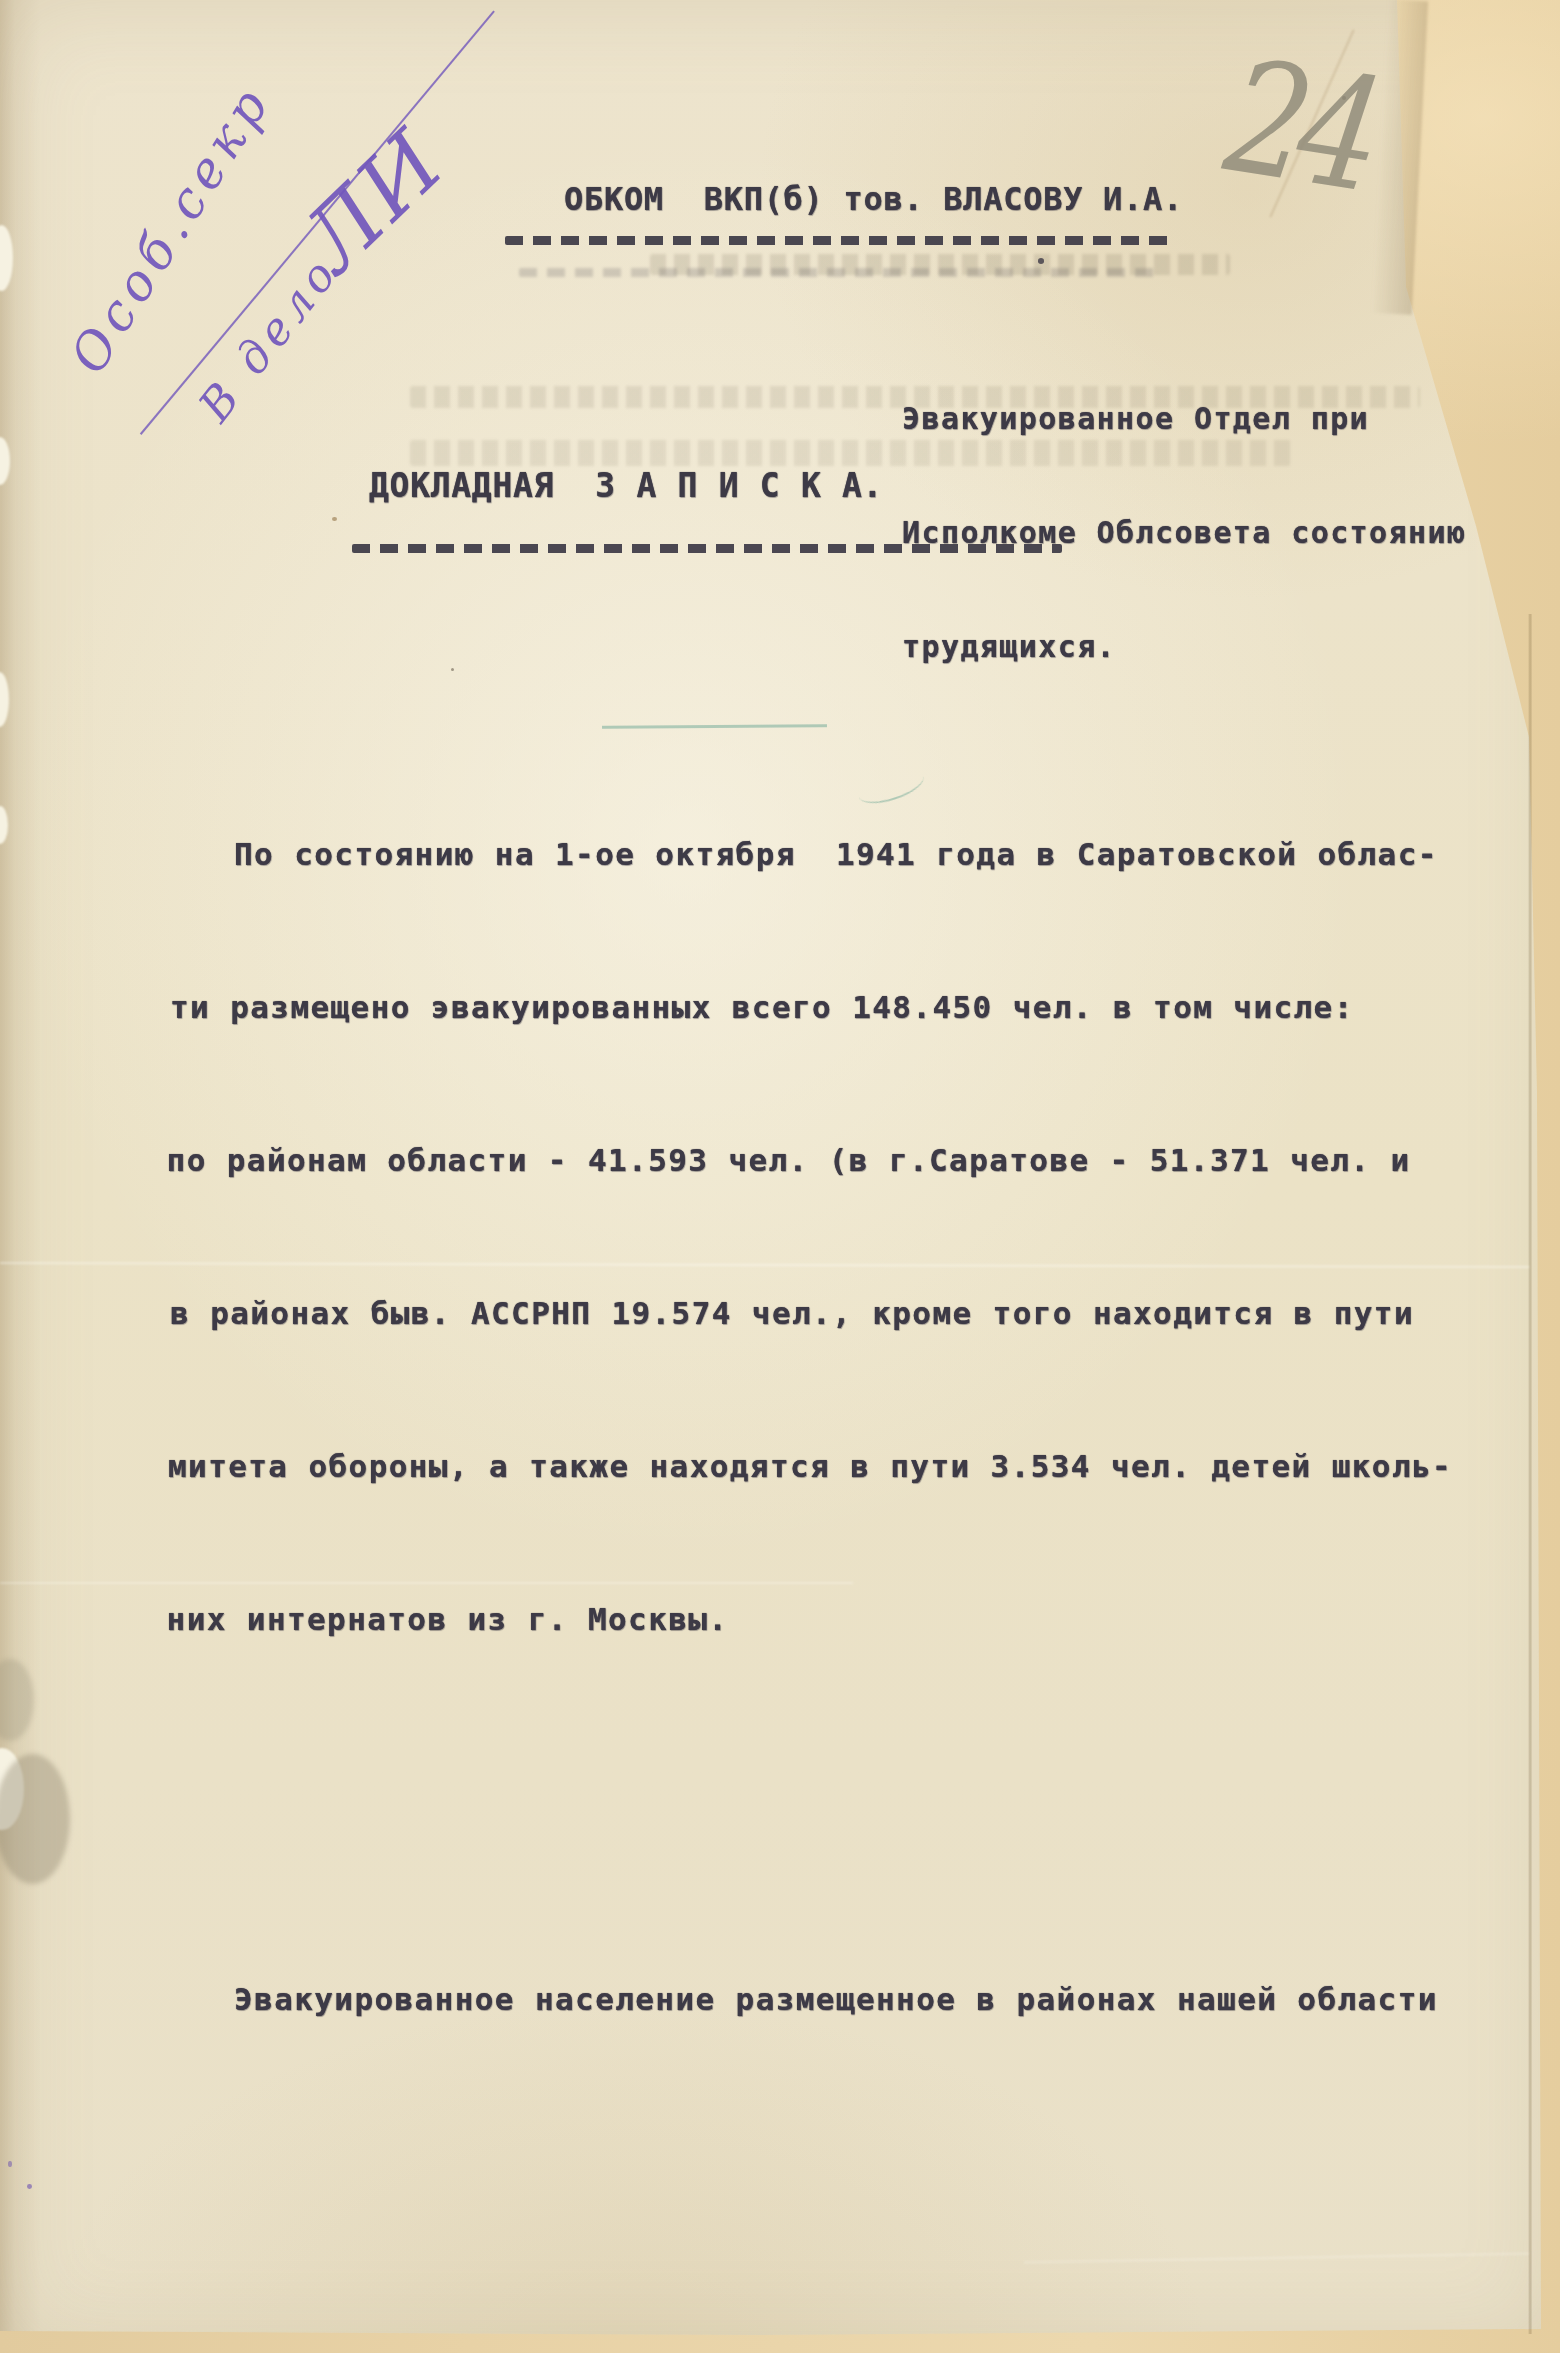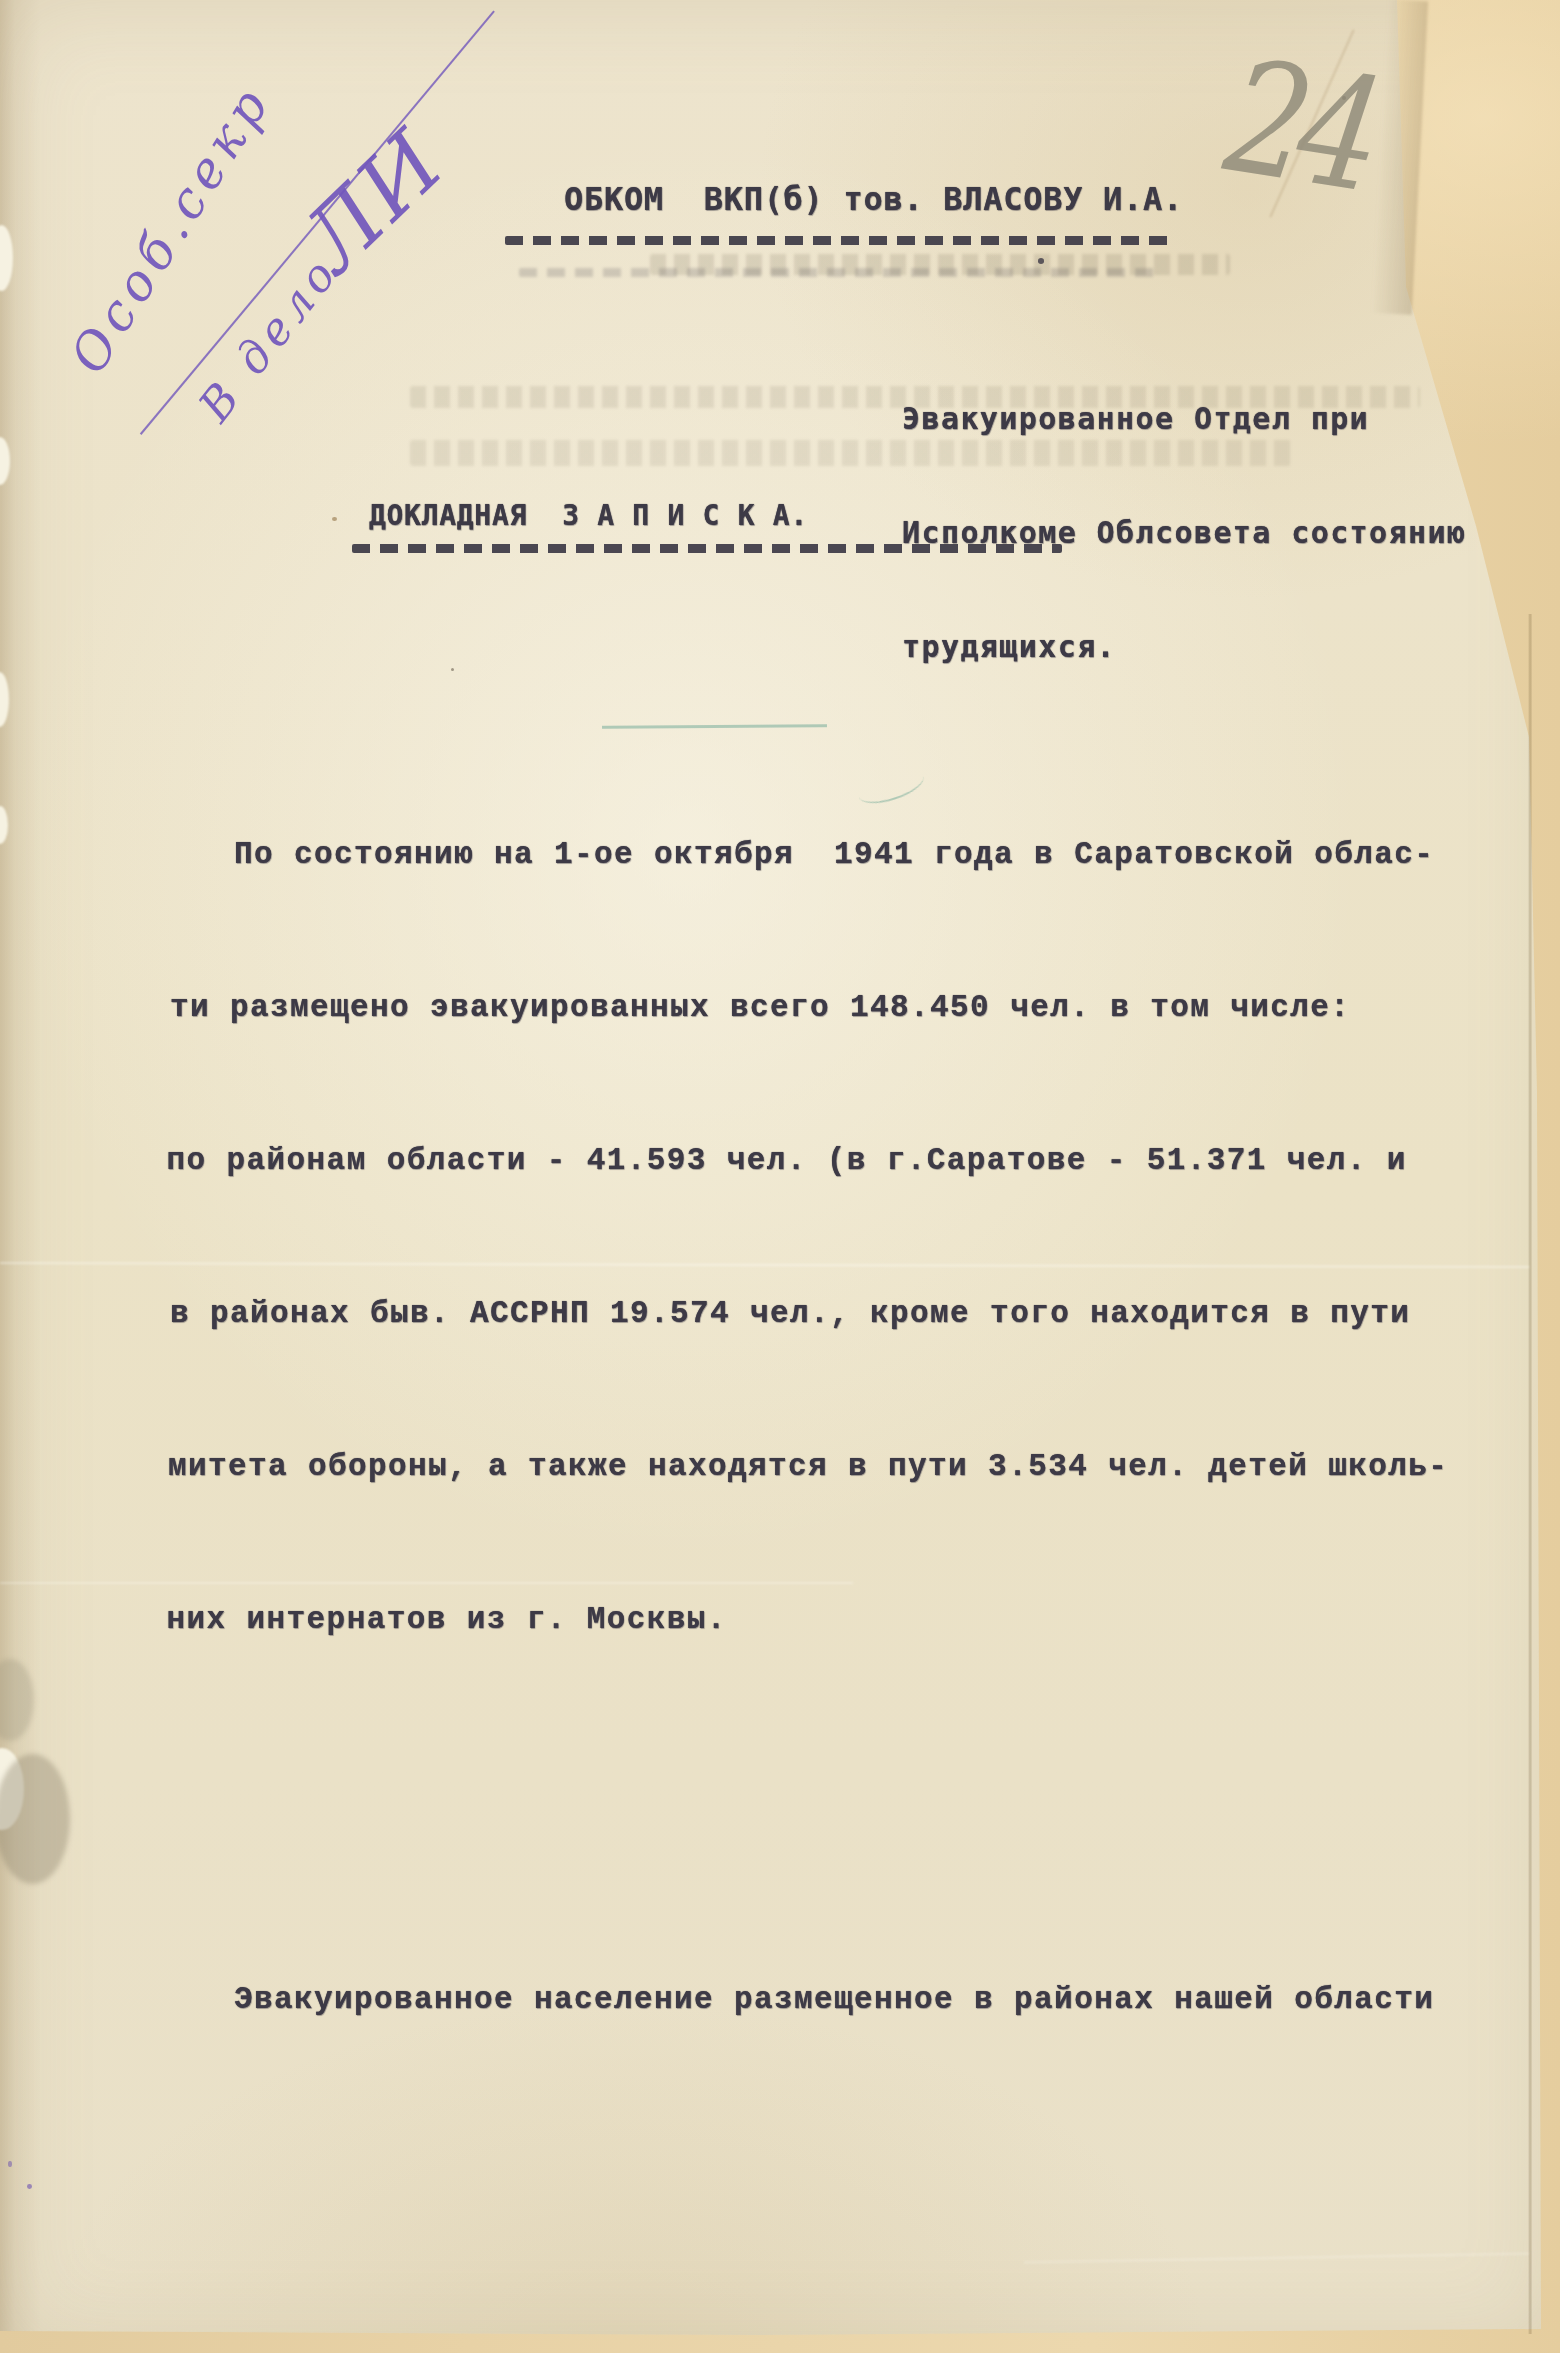--- a/index.html
+++ b/index.html
@@ -27,24 +27,24 @@
     transform:rotate(3deg);}
   
   .ink{color:#3d3a46;font-weight:bold;white-space:pre;
        text-shadow:0 0 1px rgba(52,48,64,.85),0.7px 0.7px 0.7px rgba(52,48,64,.35);}
   .addr{position:absolute;left:564px;top:179px;font-size:32px;line-height:41px;letter-spacing:0.7px;}
   .dash{position:absolute;height:9px;border-radius:2px;opacity:.92;filter:blur(0.3px);
     background:repeating-linear-gradient(90deg,#3d3a46 0 18.4px,transparent 18.4px 28px);}
   .dash-header{left:505px;top:236px;width:666px;}
   .dash-header-ghost{left:519px;top:268px;width:635px;opacity:.18;filter:blur(1.4px);}
   .sender{position:absolute;left:902px;top:324px;font-size:30px;line-height:38px;letter-spacing:1.4px;}
-  .title{position:absolute;left:369px;top:494px;font-size:28px;line-height:44px;letter-spacing:0.7px;}
+  .title{position:absolute;left:369px;top:464px;font-size:33px;line-height:44px;letter-spacing:0.7px;}
   .dash-title{left:352px;top:544px;width:710px;}
   .docbody{position:absolute;left:168px;top:625px;width:1393px;font-size:31px;line-height:51px;letter-spacing:1.4px;}
-  .para{margin:0;font-family:Liberation Mono, monospace;}
+  .para{margin:0;}
   .p2{margin-top:22.5px;}
   .bl{white-space:pre;}
   .bl.ind{padding-left:66px;}
   .para .bl:nth-child(2n){transform:translateX(2px);}
   .para .bl:nth-child(3n){transform:translateX(-1.4px);}
   
   .pencil{position:absolute;left:1244px;top:24.6px;width:177px;
     font-family:"DejaVu Serif", serif;font-style:italic;font-weight:400;
     font-size:156px;color:#8d8877;opacity:.8;letter-spacing:-12.3px;
     transform:rotate(9deg) scaleX(.82);transform-origin:left top;}

